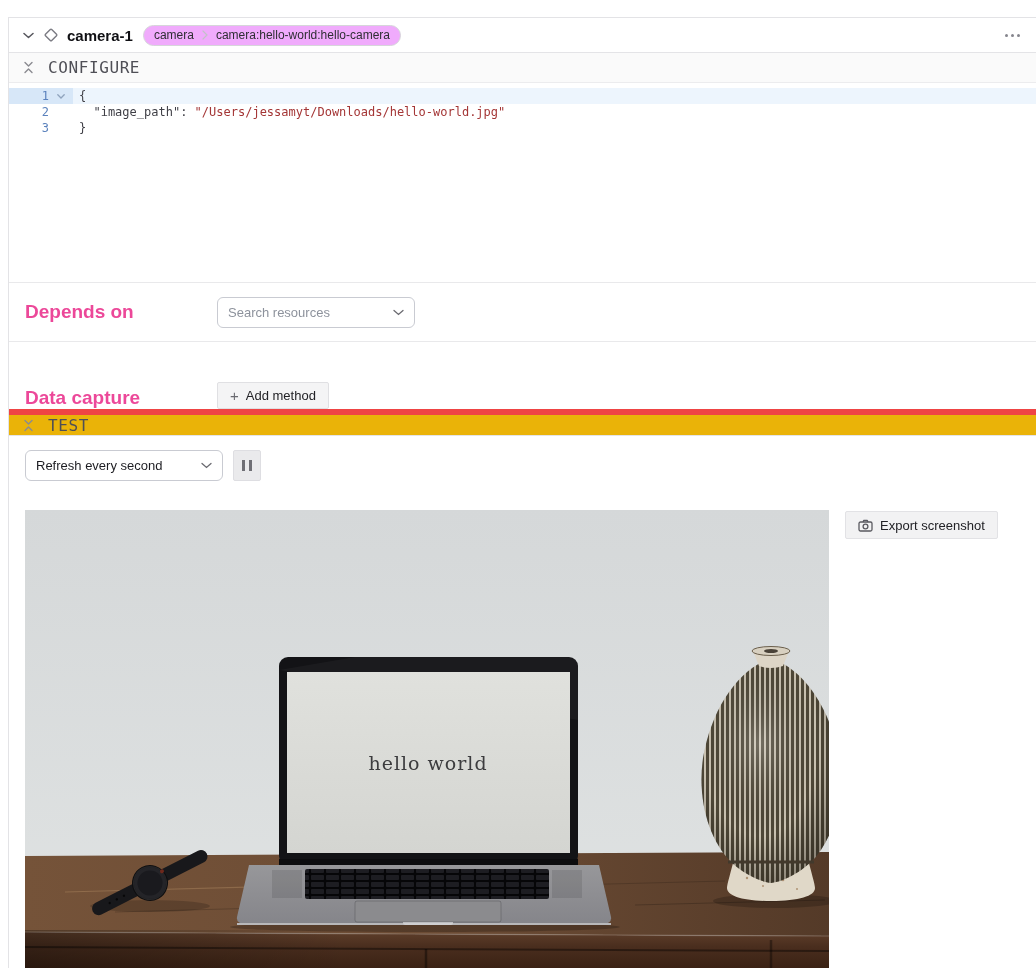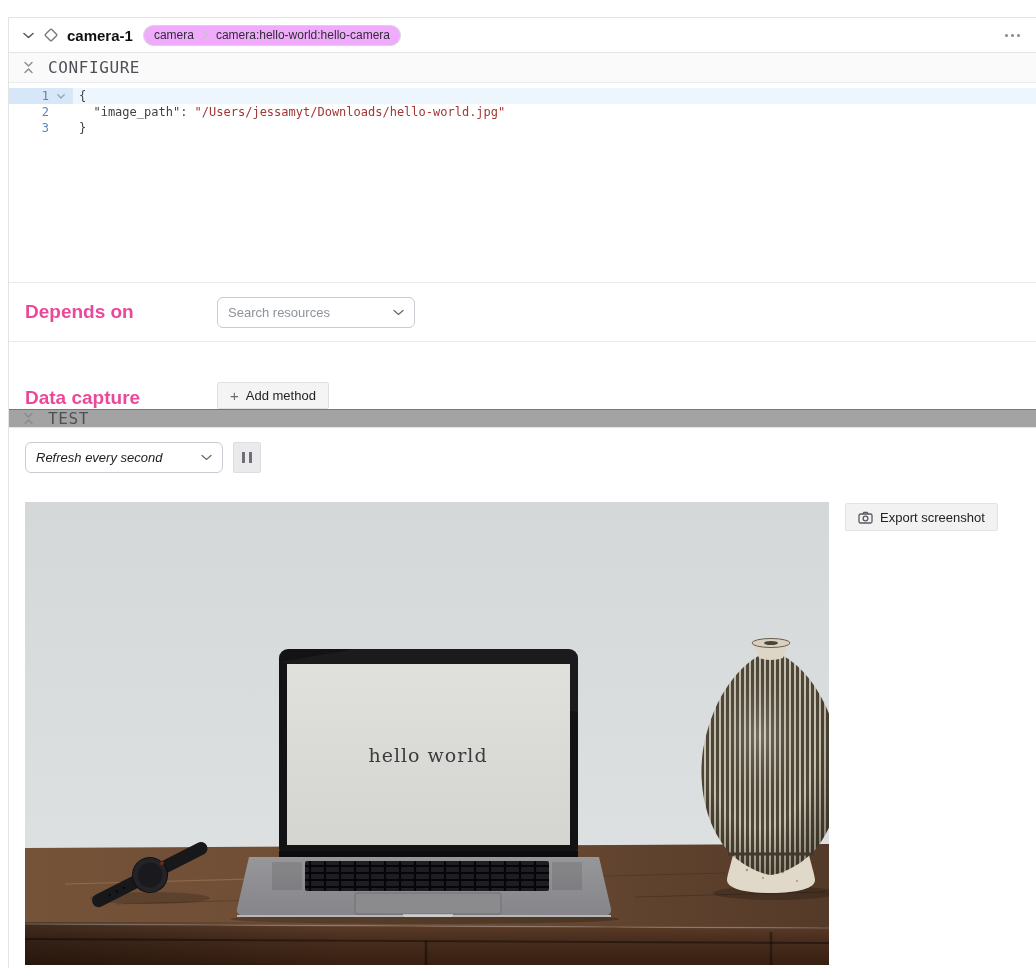--- a/index.html
+++ b/index.html
@@ -16,21 +16,21 @@
   .hdr-badge { margin-left:10px; height:21px; display:flex; align-items:center; gap:8px; padding:0 10px;
                border:1px solid #d6d6da; border-radius:999px; background:#f0abfc; font-size:12px; color:#2e2e33; }
   .hdr-spacer { flex:1; }
   .ellipsis { display:flex; gap:3px; padding:6px 8px; cursor:pointer; }
   .ellipsis i { width:3px; height:3px; border-radius:50%; background:#85858d; display:block; }
 
   
   .section-bar { display:flex; align-items:center; gap:14px; padding-left:14px;
                  font-family:"DejaVu Sans Mono", monospace; font-size:16px; letter-spacing:0.6px; color:#4f4f56; }
   .section-bar.configure { height:30px; background:#fafafa; border-bottom:1px solid #ececee; }
-  .section-bar.test { height:19px; background:#a3a3a3; border-top:1px solid #ef4444; border-bottom:1px solid #e4e4e7; }
+  .section-bar.test { height:27px; background:#eab308; border-top:6px solid #ef4444; border-bottom:1px solid #e4e4e7; }
   .collapse-ic { display:flex; align-items:center; cursor:pointer; }
 
   
   .editor { height:200px; border-bottom:1px solid #e9e9eb; background:#fff; padding-top:5px;
             font-family:"DejaVu Sans Mono", monospace; font-size:12px; cursor:text; }
   .cm-line { display:flex; height:16px; line-height:16px; white-space:pre; }
   .cm-line.active { background:#edf5fd; }
   .gutter { width:64px; flex:0 0 64px; display:flex; }
   .cm-line.active .gutter { background:#d7e7f8; }
   .lnum { width:40px; text-align:right; color:#5b82bd; }
@@ -48,21 +48,21 @@
                  display:flex; align-items:center; padding:0 10px; font-size:13px; cursor:pointer; }
   .fake-select .ph { color:#8d929c; }
   .fake-select .val { color:#1d1d22; }
   .fake-select .chev { margin-left:auto; display:flex; }
 
   .btn { display:inline-flex; align-items:center; gap:7px; background:#f4f4f5; border:1px solid #e0e0e3;
          border-radius:2px; font-size:13px; color:#222226; cursor:pointer; }
   .btn-add { height:27px; padding:0 12px; }
 
   
-  .controls { height:74px; display:flex; align-items:flex-start; gap:10px; padding:14px 0 0 16px;font-style:italic; }
+  .controls { height:74px; display:flex; align-items:flex-start; gap:10px; padding:14px 0 0 16px; }
   .pause-btn { width:28px; height:31px; background:#eaeaec; border:1px solid #dedee2; border-radius:2px;
                display:flex; align-items:center; justify-content:center; gap:4px; cursor:pointer; }
   .pause-btn i { width:3px; height:11px; background:#6f6f75; display:block; }
 
   .feed-row { display:flex; align-items:flex-start; padding-left:16px; }
   .photo { width:804px; height:463px; flex:0 0 804px; overflow:hidden; }
   .feed-actions { display:flex; flex-direction:column; gap:10px; margin-left:16px; padding-top:1px; }
   .btn-feed { height:28px; padding:0 12px; background:#f2f2f3; border:1px solid #e2e2e5;text-align:center; }
 
   svg.icon { display:block; }

